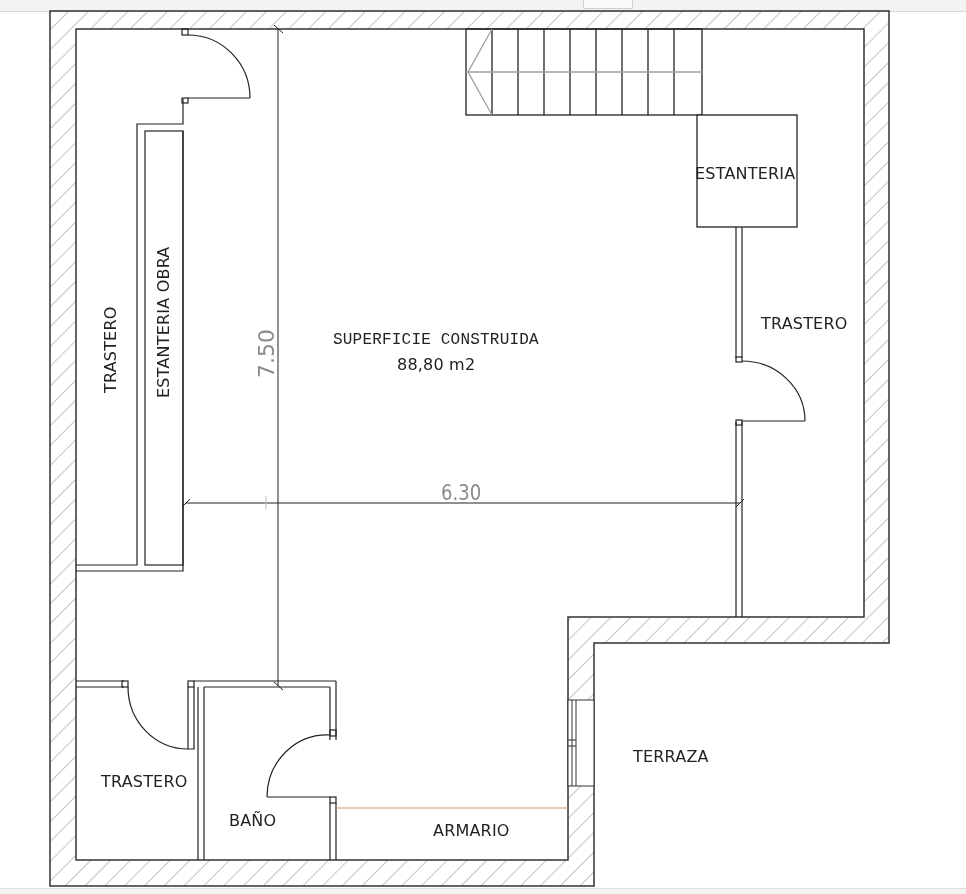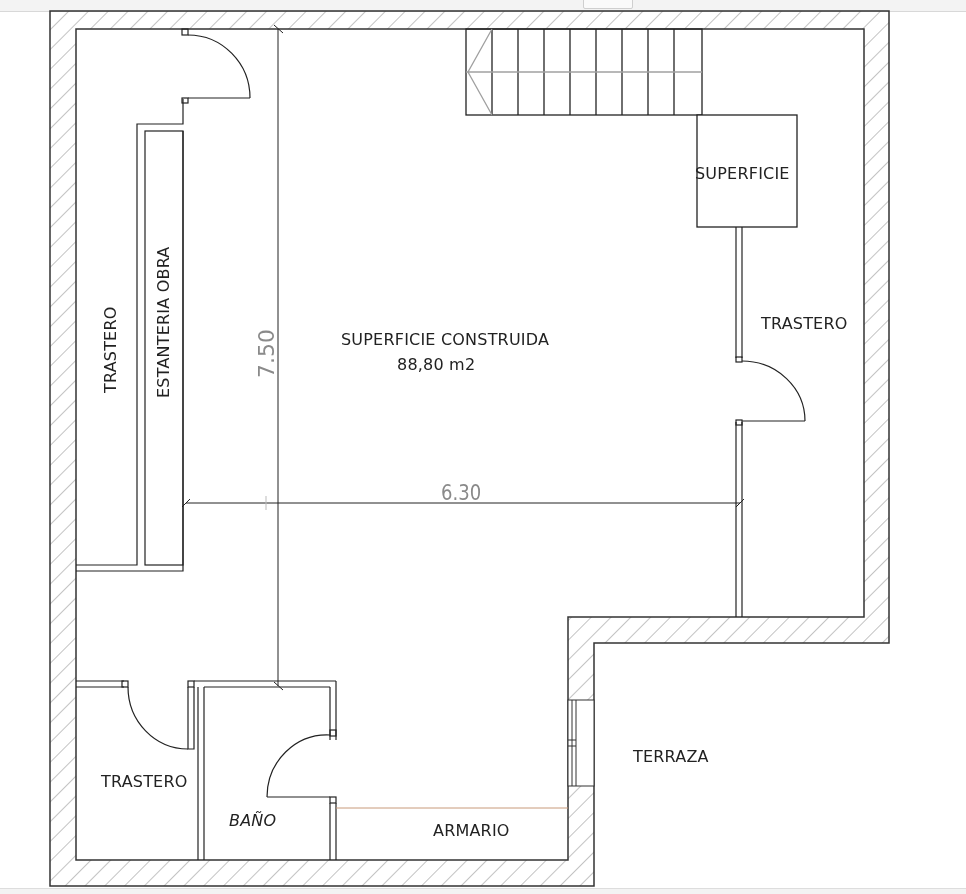--- a/index.html
+++ b/index.html
@@ -100,29 +100,29 @@
     <path d="M330,735 A60,62 0 0 0 267,797"></path>
     <line x1="267" y1="797" x2="330" y2="797"></line>
     <rect x="330" y="797" width="6" height="6"></rect>
     <line x1="330" y1="803" x2="330" y2="860"></line>
     <line x1="336" y1="803" x2="336" y2="860"></line>
   </g>
 
   <line x1="336" y1="808" x2="568" y2="808" stroke="#c89a7a" stroke-width="1"></line>
 </svg>
 
-<div class="lbl" style="left:341px; top:332px;">SUPERFICIE CONSTRUIDA</div>
+<div class="lbl" style="left:333px; top:332px;font-family:Liberation Mono, monospace;">SUPERFICIE CONSTRUIDA</div>
 <div class="lbl" style="left:397px; top:357px;">88,80 m2</div>
 
 <div class="dim" style="left:441px; top:482px;">6.30</div>
 <div class="dim rot" style="left:256px; top:378px;">7.50</div>
 
 <div class="lbl rot" style="left:103px; top:393px;">TRASTERO</div>
 <div class="lbl rot" style="left:156px; top:398px;">ESTANTERIA OBRA</div>
 
-<div class="lbl" style="left:695px; top:166px;">SUPERFICIE</div>
+<div class="lbl" style="left:695px; top:166px;">ESTANTERIA</div>
 <div class="lbl" style="left:761px; top:316px;">TRASTERO</div>
 <div class="lbl" style="left:101px; top:774px;">TRASTERO</div>
-<div class="lbl" style="left:229px; top:813px;font-style:italic;">BAÑO</div>
+<div class="lbl" style="left:229px; top:813px;">BAÑO</div>
 <div class="lbl" style="left:413px; top:823px;margin-left:20px;">ARMARIO</div>
 <div class="lbl" style="left:633px; top:749px;text-align:center;">TERRAZA</div>
 
 <div class="bottombar"></div>
 
 </body></html>

